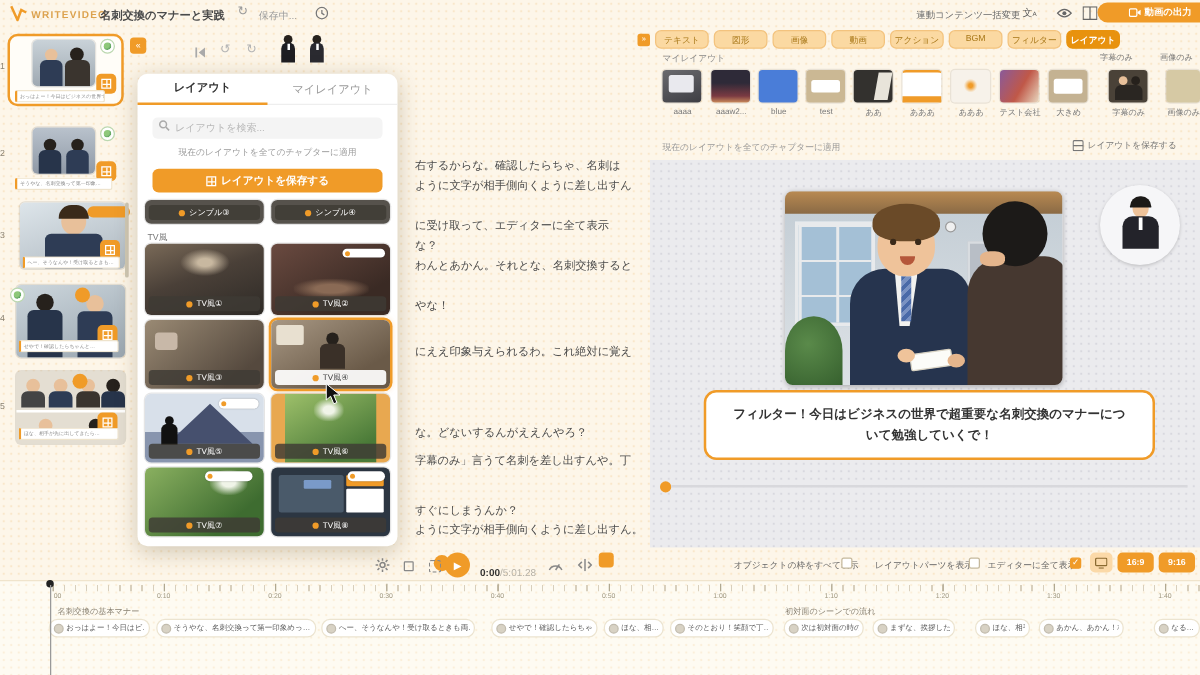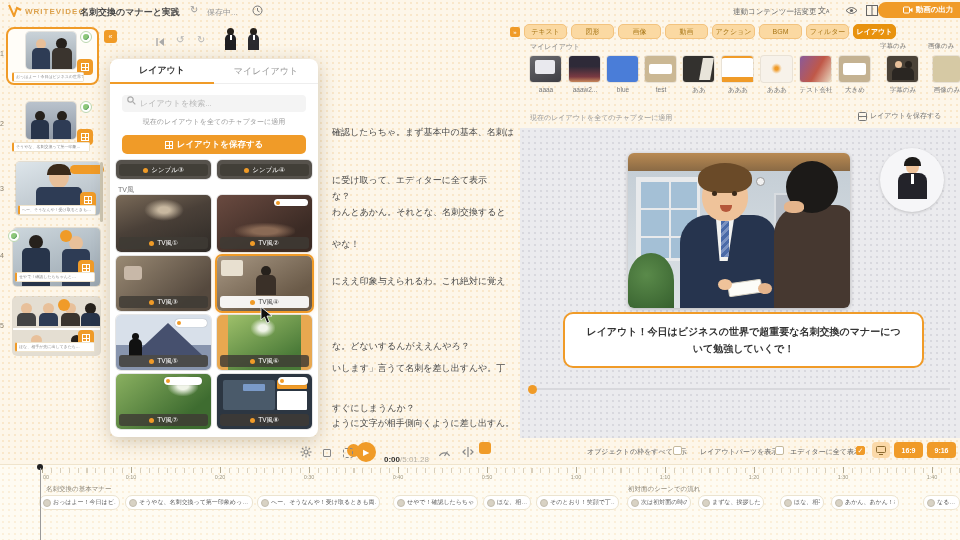--- a/index.html
+++ b/index.html
@@ -232,28 +232,29 @@
     <div class="fg-body" style="left:1px;top:6px;width:11px;height:16px;background:#1e1e22;"></div>
     <div class="abs" style="left:5.5px;top:7px;width:2px;height:5px;background:#fff;"></div>
   </div>
   <div class="abs" style="left:247px;top:28px;width:13px;height:22px;">
     <div class="fg-head" style="left:3px;top:0;width:7px;height:7px;background:#26211c;"></div>
     <div class="fg-body" style="left:1px;top:6px;width:11px;height:16px;background:#2a2a30;"></div>
     <div class="abs" style="left:5.5px;top:7px;width:2px;height:5px;background:#fff;"></div>
   </div>
 
   <div class="abs" style="left:330px;top:60px;width:190px;height:400px;overflow:hidden;">
-    <div class="frag" style="left:2px;top:66px;">確認したらちゃ。まず基本中の基本、名刺は</div>
+    <div class="frag" style="left:2px;top:66px;">右するからな。確認したらちゃ、名刺は</div>
+    <div class="frag" style="left:2px;top:82px;">ように文字が相手側向くように差し出すん</div>
     <div class="frag" style="left:2px;top:114px;">に受け取って、エディターに全て表示</div>
     <div class="frag" style="left:2px;top:130px;">な？</div>
     <div class="frag" style="left:2px;top:146px;">わんとあかん。それとな、名刺交換すると</div>
     <div class="frag" style="left:2px;top:178px;">やな！</div>
     <div class="frag" style="left:2px;top:203px;margin-top:12px;">にええ印象与えられるわ。これ絶対に覚え</div>
     <div class="frag" style="left:2px;top:280px;">な。どないするんがええんやろ？</div>
-    <div class="frag" style="left:2px;top:302px;">いします」言うて名刺を差し出すんや。丁</div>
+    <div class="frag" style="left:2px;top:302px;">字幕のみ」言うて名刺を差し出すんや。丁</div>
     <div class="frag" style="left:2px;top:342px;">すぐにしまうんか？</div>
     <div class="frag" style="left:2px;top:357px;">ように文字が相手側向くように差し出すん。</div>
     <div class="abs" style="left:17px;top:384px;width:13px;height:13px;border-radius:50%;background:#f09b28;"></div>
   </div>
 
   <div class="abs" style="left:510px;top:27px;width:10px;height:10px;background:#f09b28;border-radius:2px;color:#fff;font-size:6px;text-align:center;line-height:10px;">»</div>
   <div class="abs" style="left:524px;top:24px;display:flex;gap:4px;">
     <div class="atab">テキスト</div>
     <div class="atab">図形</div>
     <div class="atab">画像</div>
@@ -348,21 +349,21 @@
     </div>
 
     <div class="abs" style="left:360px;top:20px;width:64px;height:64px;border-radius:50%;background:#f6f6f8;box-shadow:0 1px 3px rgba(0,0,0,0.18);overflow:hidden;">
       <div class="fg-head" style="left:26px;top:12px;width:13px;height:14px;background:#efc39a;"></div>
       <div class="abs" style="left:24px;top:9px;width:17px;height:9px;border-radius:8px 8px 0 0;background:#1c1a18;"></div>
       <div class="fg-body" style="left:18px;top:25px;width:29px;height:26px;background:#23232a;border-radius:8px 8px 0 0;"></div>
       <div class="abs" style="left:31px;top:26px;width:3px;height:10px;background:#fff;"></div>
     </div>
 
     <div class="abs subtitle-box" style="left:43px;top:184px;width:361px;height:56px;">
-      <span>レイアウト！今日はビジネスの世界で超重要な名刺交換のマナーについて勉強していくで！</span>
+      <span>フィルター！今日はビジネスの世界で超重要な名刺交換のマナーについて勉強していくで！</span>
     </div>
 
     <div class="abs" style="left:8px;top:257px;width:9px;height:9px;border-radius:50%;background:#f09b28;"></div>
     <div class="abs" style="left:17px;top:260px;width:413px;height:2px;background:#d8d8dc;"></div>
   </div>
 
   <div class="abs" style="left:479px;top:442px;width:12px;height:12px;background:#f09b28;border-radius:3px;"></div>
   <svg class="abs" style="left:300px;top:446px;" width="12" height="12" viewBox="0 0 12 12">
     <circle cx="6" cy="6" r="2" fill="none" stroke="#888" stroke-width="1.2"></circle>
     <g stroke="#888" stroke-width="1.2">

